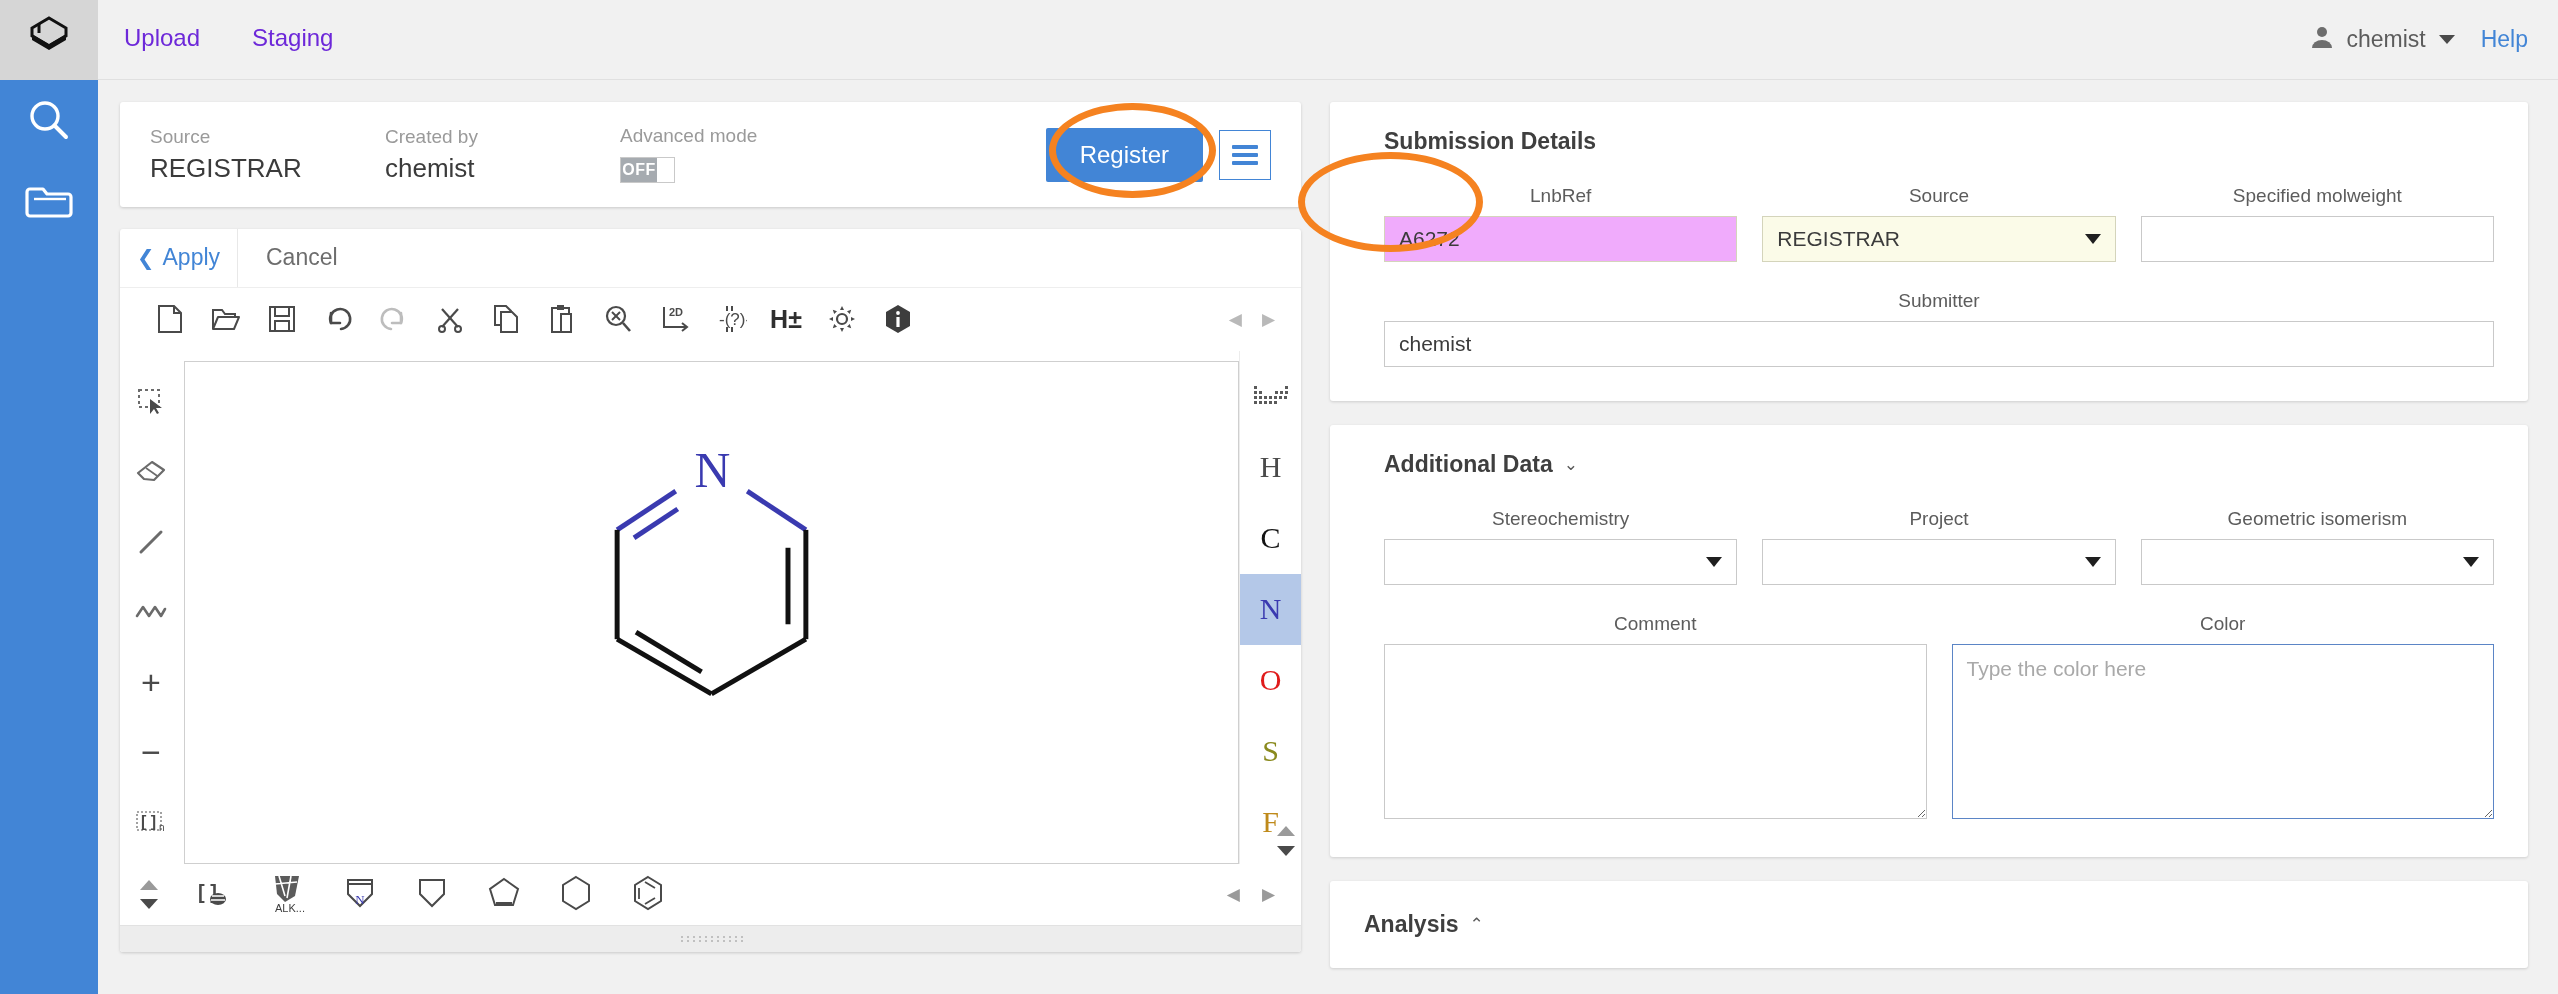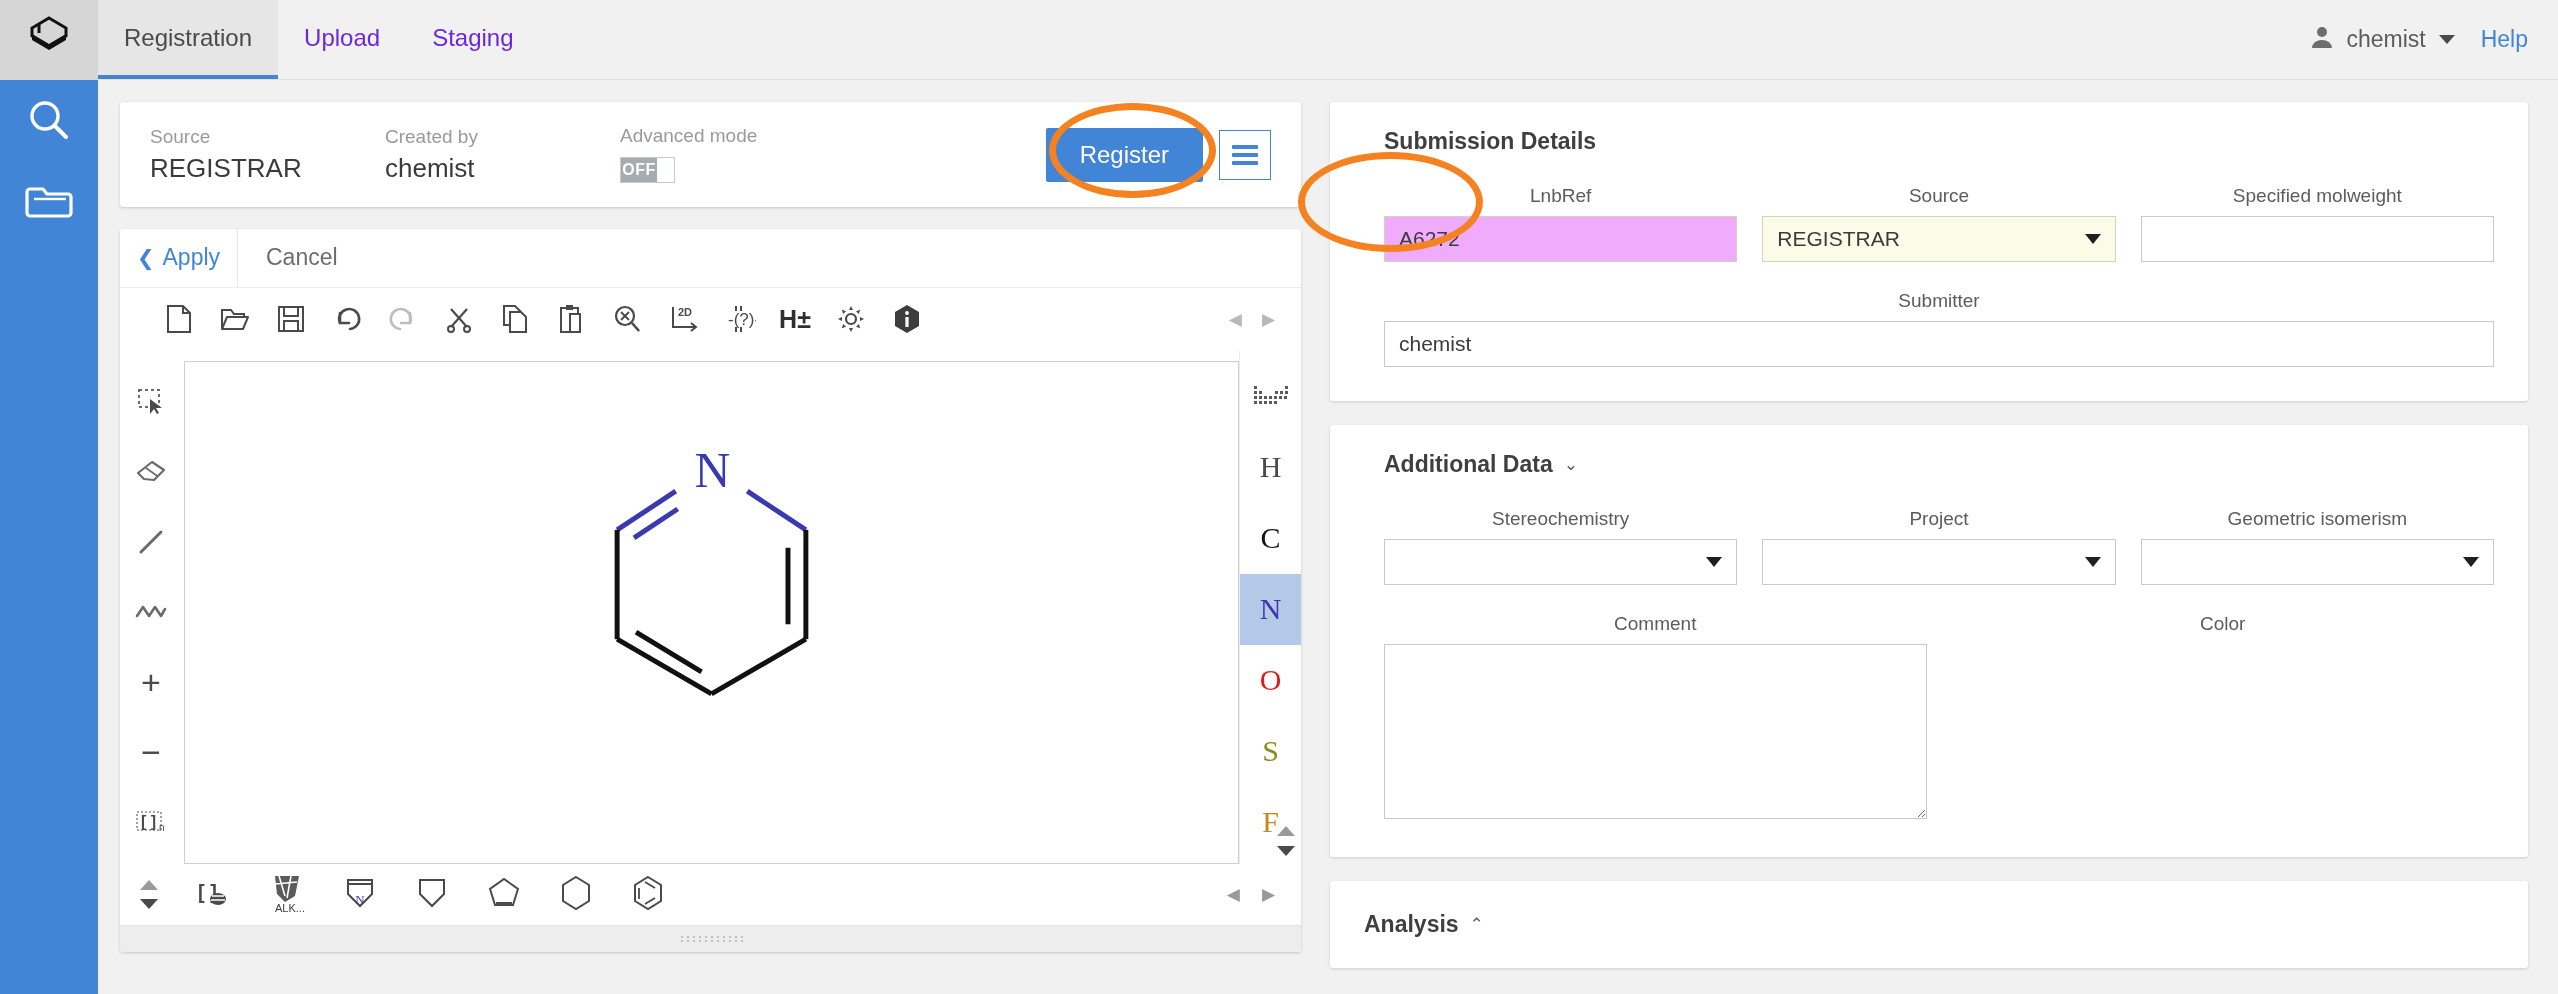--- a/index.html
+++ b/index.html
@@ -117,21 +117,21 @@
     border-right: 1px solid #e8e8e8;
   }
   .chev-left { font-size: 21px; line-height: 1; color: #4285d6; }
   .cancel-btn {
     padding: 0 28px; display: flex; align-items: center;
     font-size: 23px; color: #6d6d6d; cursor: pointer;
   }
 
   .toolbar {
     height: 70px; display: flex; align-items: center;
-    padding-left: 22px; gap: 0; position: relative; margin-left: 9px;
+    padding-left: 22px; gap: 0; position: relative;
   }
   .tb-icon {
     width: 56px; height: 56px; display: flex; align-items: center;
     justify-content: center; cursor: pointer; color: #4a4a4a;
   }
   .tb-spacer { flex: 1; }
   .tb-arrows { display: flex; gap: 20px; padding-right: 26px; }
   .tb-arrow { color: #b9b9b9; font-size: 17px; cursor: pointer; }
 
   .editor-body { flex: 1; display: flex; padding: 0 0 0 0; position: relative; }
@@ -258,23 +258,20 @@
         <svg width="50" height="50" viewBox="0 0 50 50">
           <path d="M6 14 h13 l4 5 h21 a3 3 0 0 1 3 3 v16 a3 3 0 0 1 -3 3 h-38 a3 3 0 0 1 -3 -3 v-21 a3 3 0 0 1 3 -3 z" fill="none" stroke="#fff" stroke-width="3.2" stroke-linejoin="round"></path>
           <line x1="10" y1="24" x2="42" y2="24" stroke="#fff" stroke-width="2.4"></line>
         </svg>
       </span>
     </div>
   </div>
 
   <div class="topbar">
     <div class="tabs">
-      <div class="tab active">
-        <span>Registration</span>
-      </div>
       <div class="tab">
         <span>Upload</span>
       </div>
       <div class="tab">
         <span>Staging</span>
       </div>
     </div>
     <div class="topbar-right">
       <div class="user-chip">
         <span>
@@ -643,20 +640,21 @@
           </div>
         </div>
       </div>
       <div class="row3 mt28">
         <div class="fgroup">
           <div class="flabel">Comment</div>
           <textarea class="ftext" placeholder="" style=""></textarea>
         </div>
         <div class="fgroup">
           <div class="flabel">Color</div>
+          <textarea class="ftext focused" placeholder="Type the color here" style=""></textarea>
         </div>
       </div>
     </div>
 
     <div class="panel analysis">
       <div class="panel-title collapsible">
         <span>Analysis</span>
         <span class="chev">⌃</span>
       </div>
     </div>

